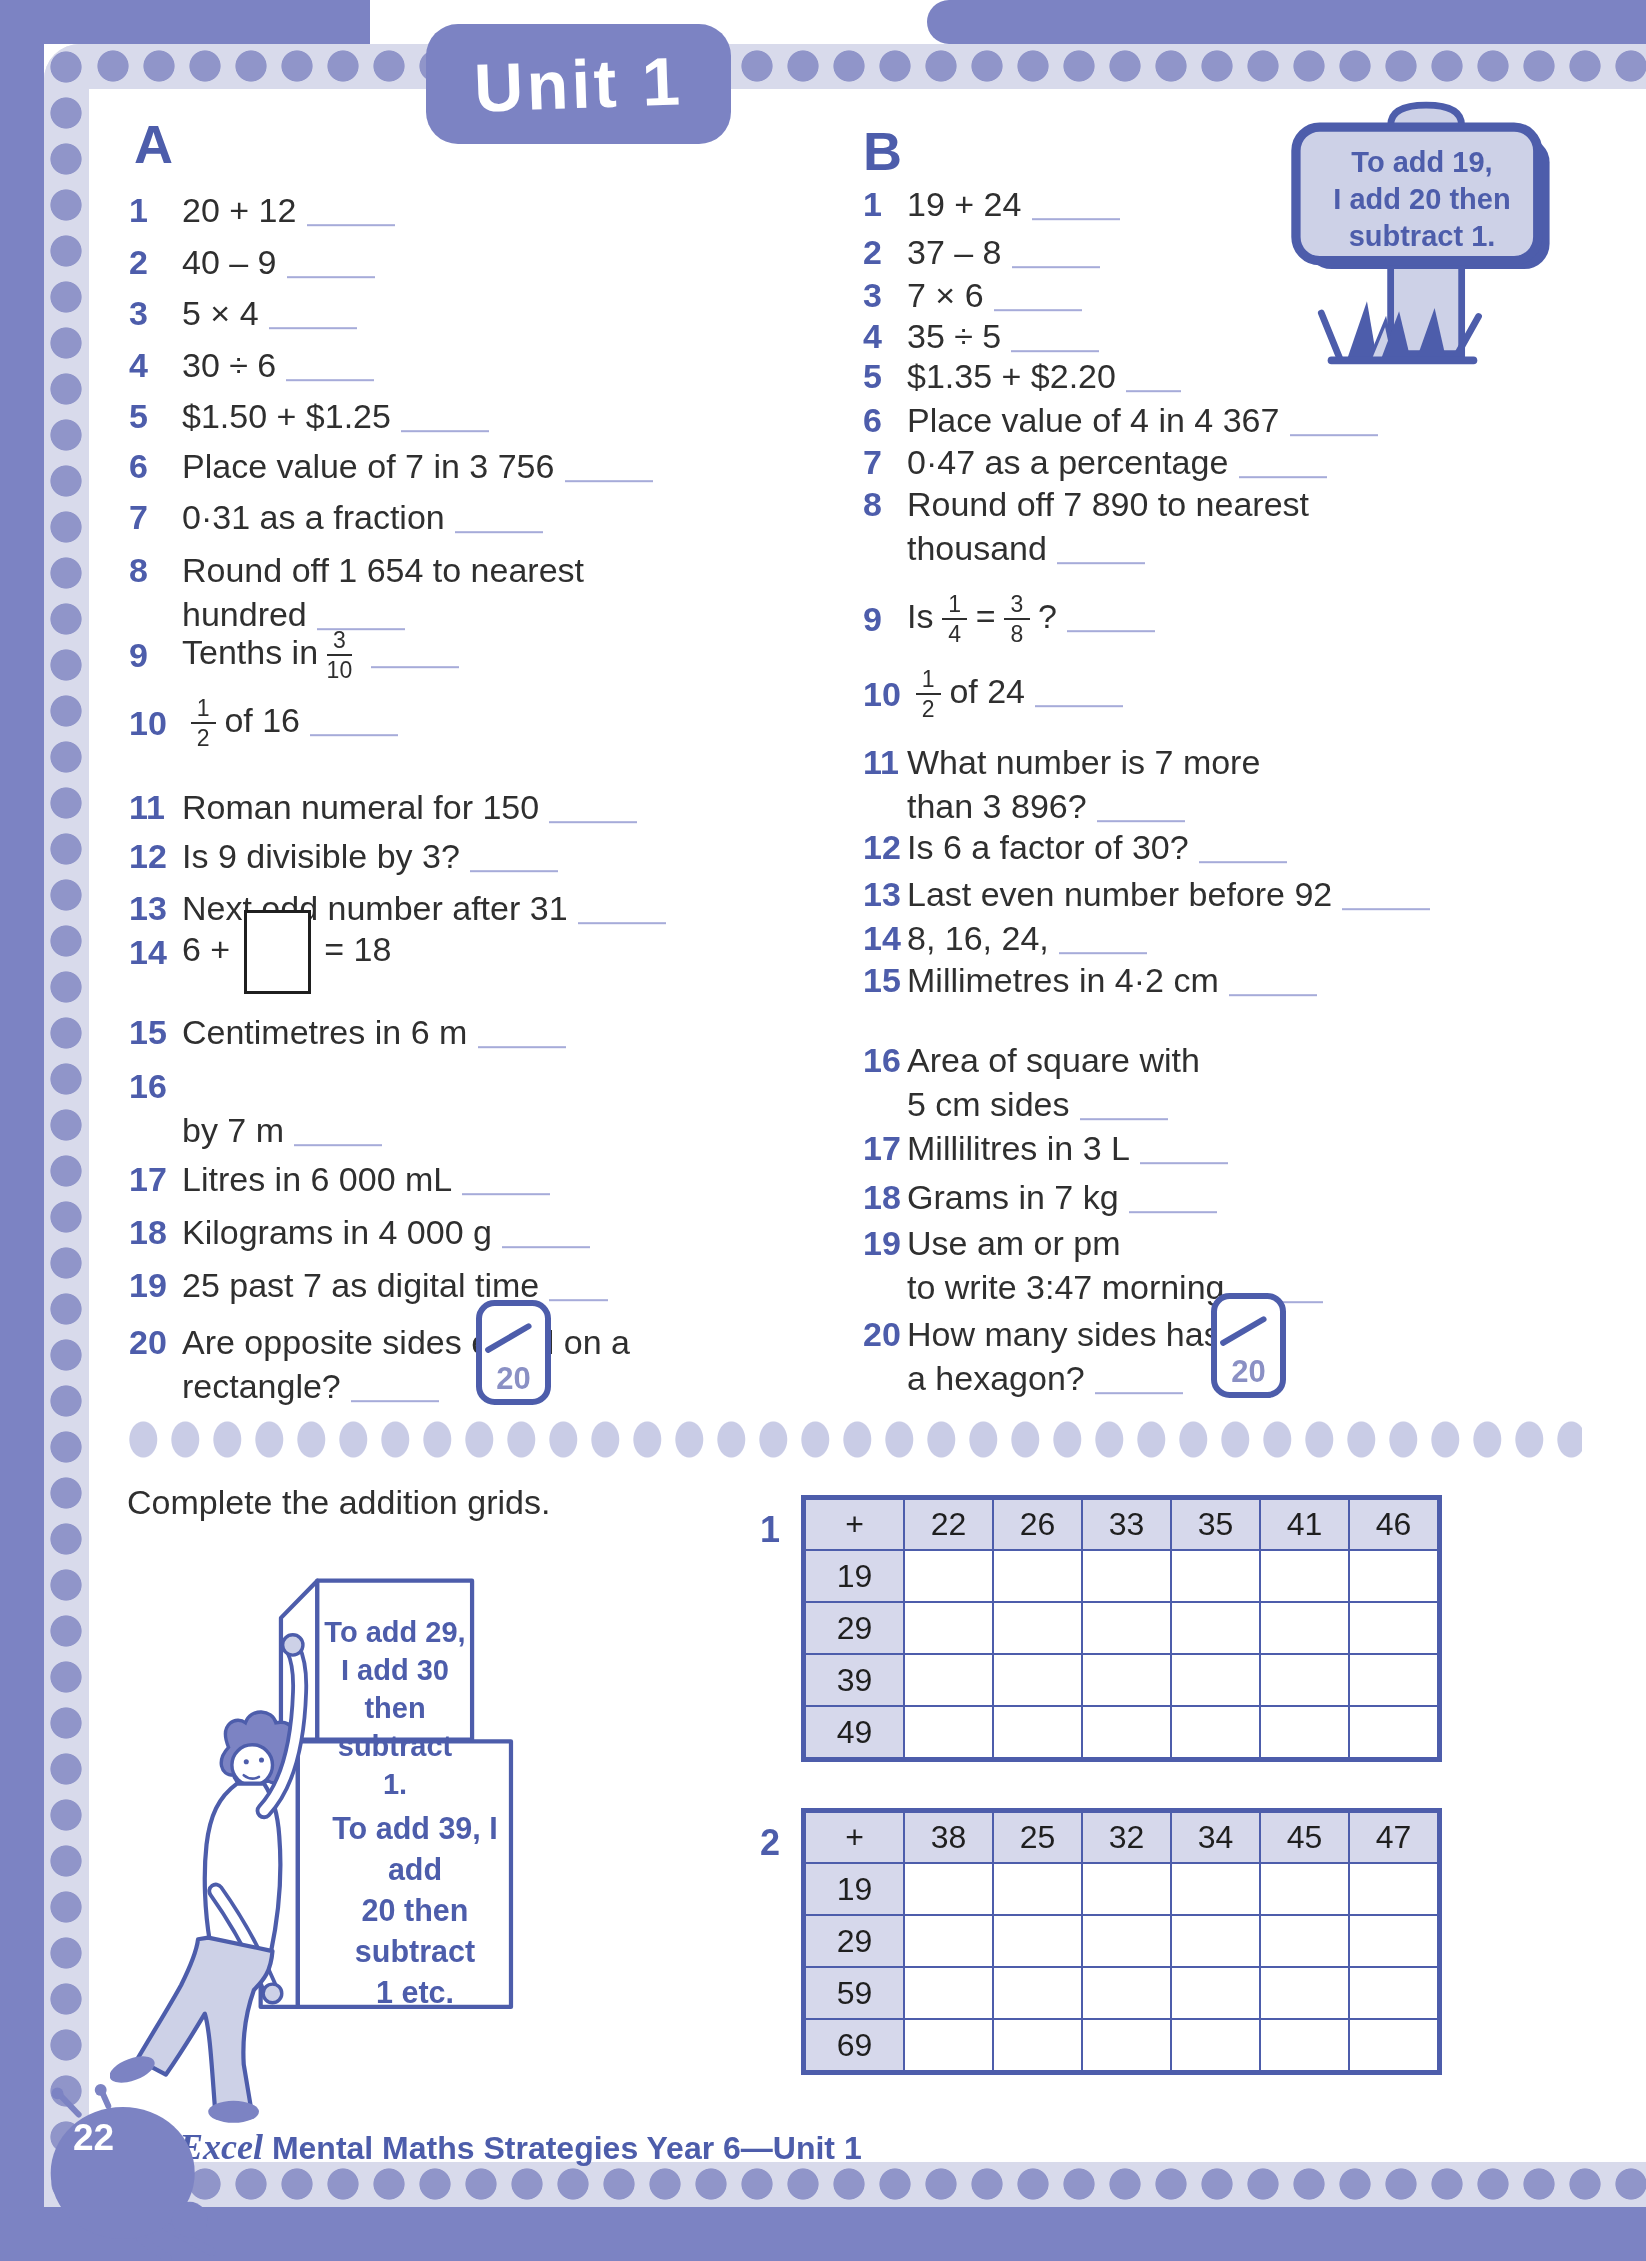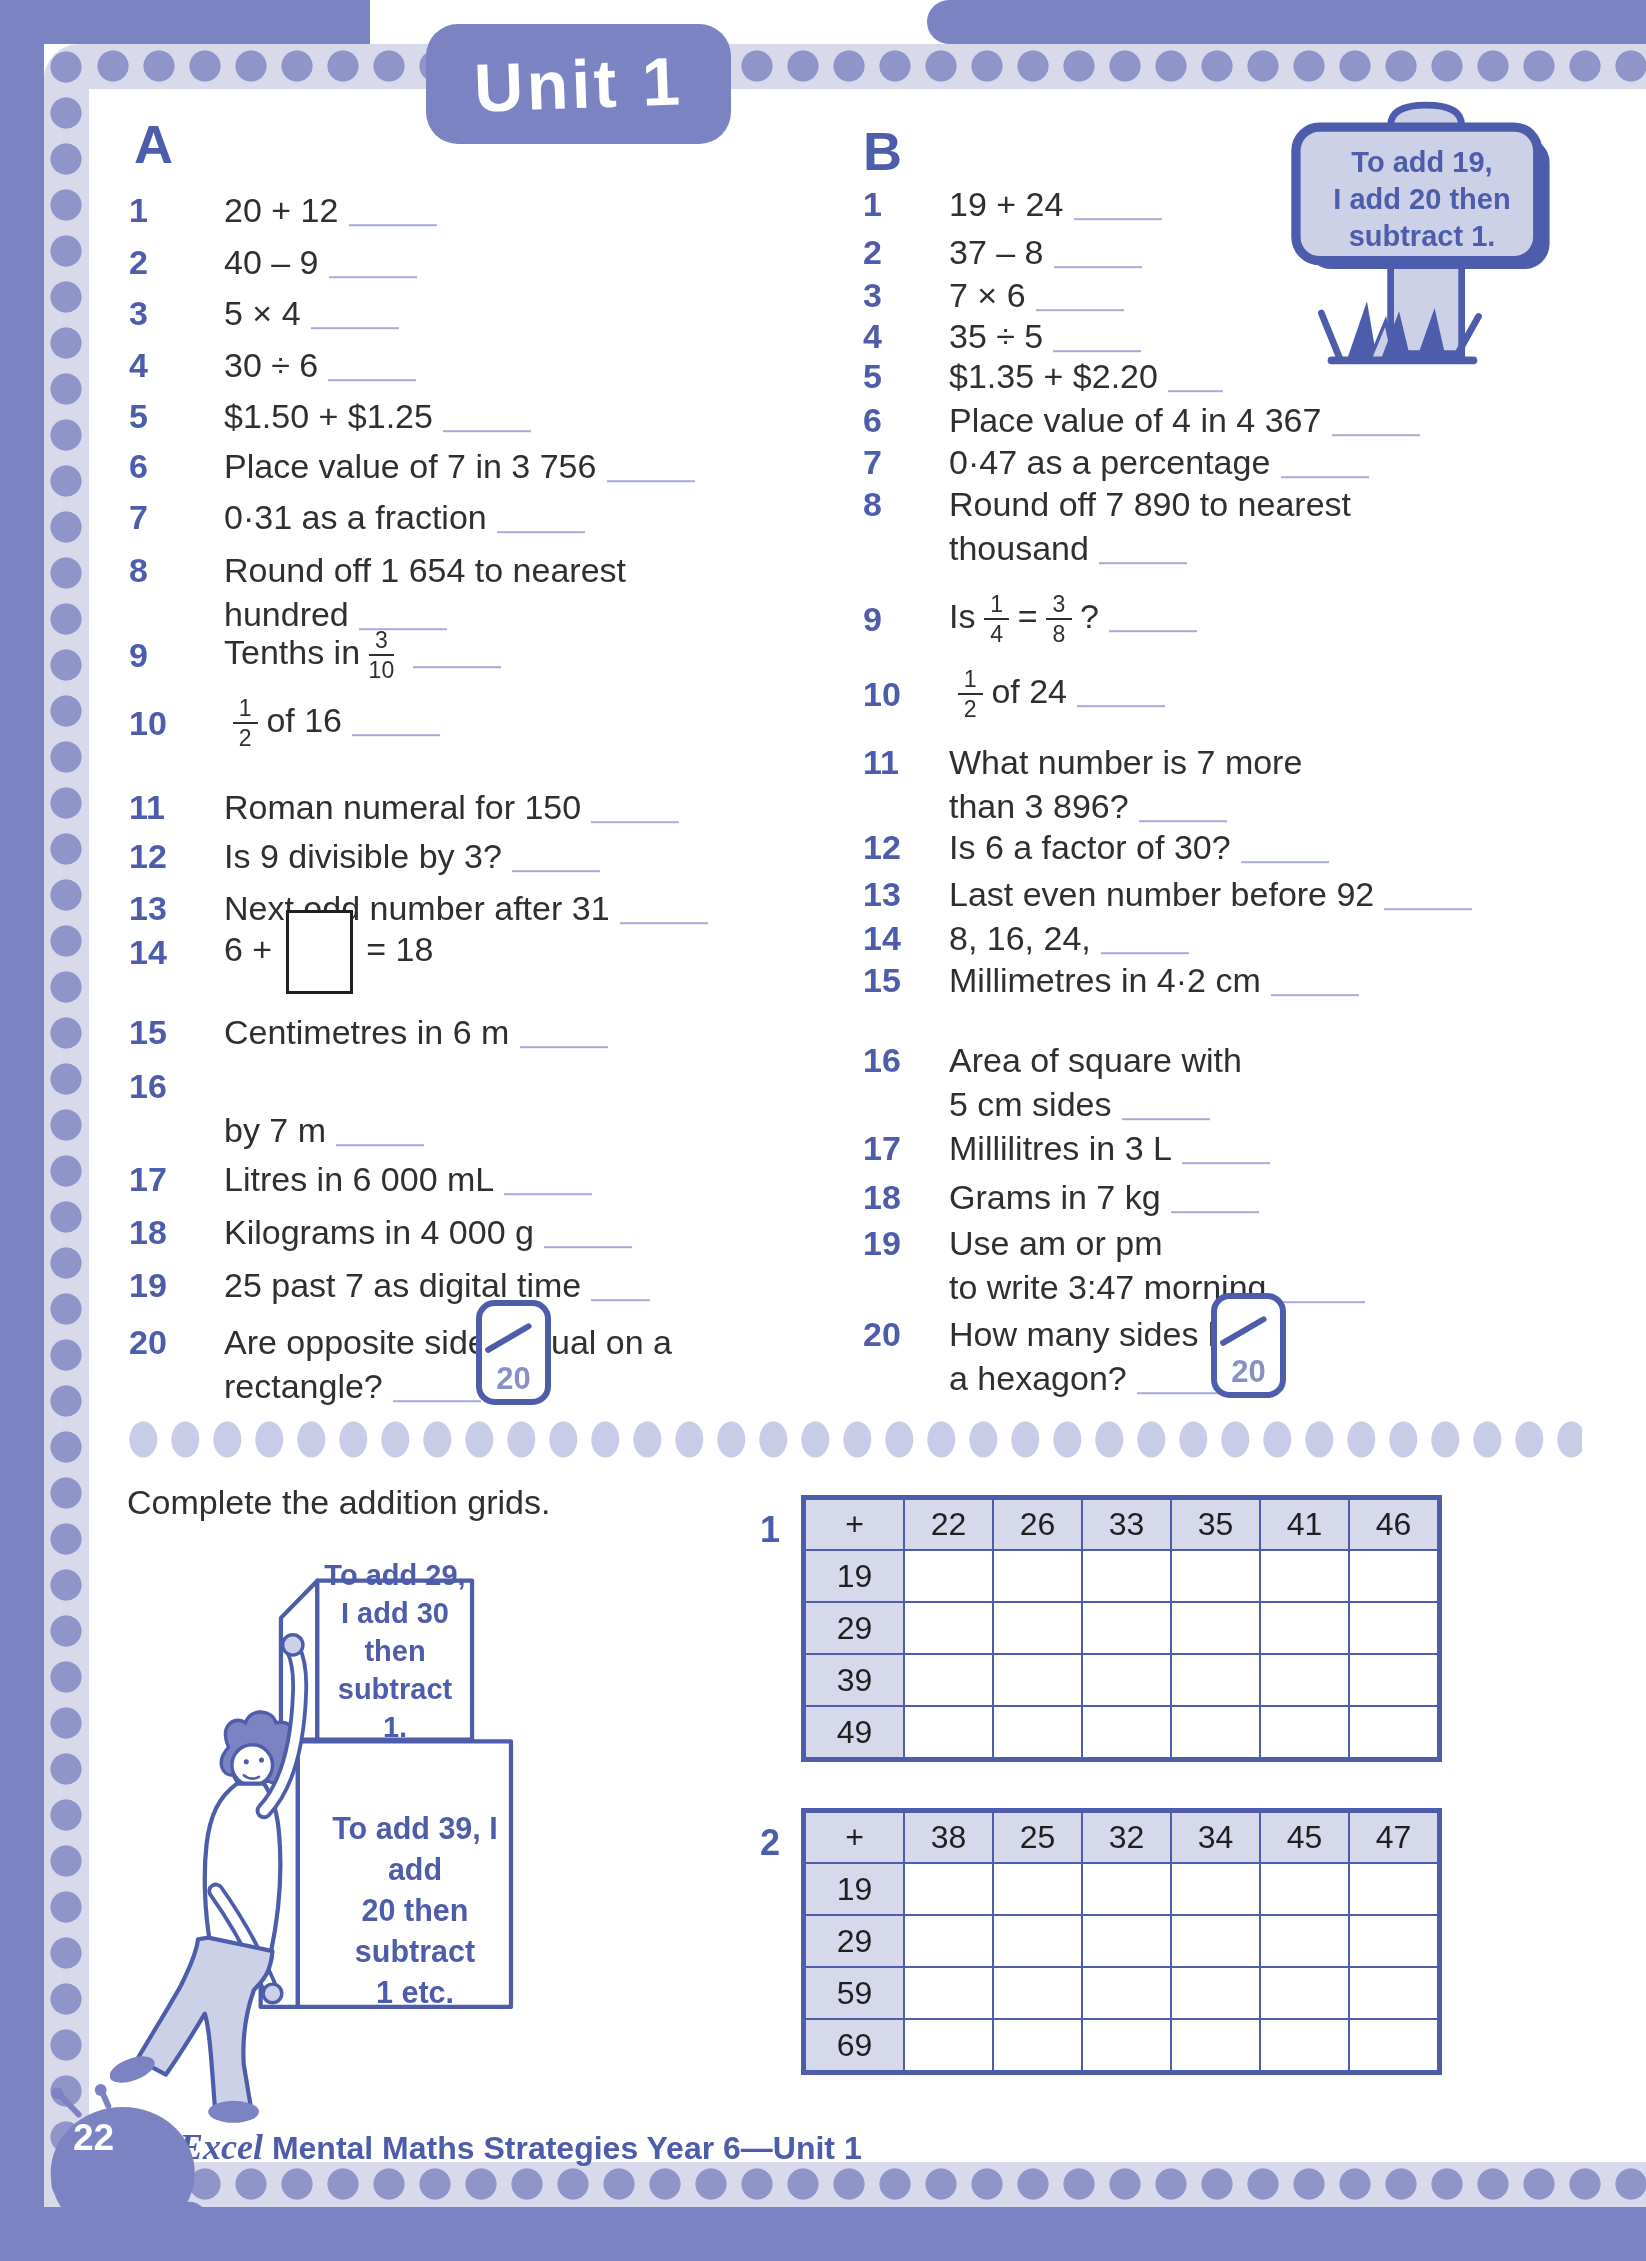--- a/index.html
+++ b/index.html
@@ -32,21 +32,21 @@
   #hdrA{left:134px;top:113px;}
   #hdrB{left:863px;top:120px;}
   
   .qcol{position:absolute;left:0;top:0;width:100%;height:100%;z-index:3;}
   .q{position:absolute;display:flex;align-items:flex-start;}
   #colA .q{left:129px;width:630px;}
   #colB .q{left:863px;width:719px;}
   .qn{flex:0 0 auto;font-weight:800;color:#4d5dab;font-size:34px;line-height:44px;}
   #colA .qn{width:53px;}
   #colB .qn{width:44px;}
-  .qt{font-size:34px;line-height:44px;color:#2f2f2f;margin-left:42px;}
+  .qt{font-size:34px;line-height:44px;color:#2f2f2f;}
   .q.tall{align-items:center;}
   .ans{display:inline-block;width:88px;height:22px;border-bottom:2.5px solid #a6abd9;
     margin-left:10.2px;transform:translateY(4.2px);}
   .frac{display:inline-flex;flex-direction:column;align-items:center;vertical-align:middle;
     margin:0 8.5px;}
   .frac .fn,.frac .fd{font-size:23px;line-height:24.5px;color:#2f2f2f;}
   .frac .bar{align-self:stretch;border-top:2.5px solid #2f2f2f;margin:1.7px 0;min-width:25.4px;}
   .ebox{display:inline-block;width:61px;height:78px;border:3.4px solid #1f1f1f;background:#fff;
     vertical-align:middle;margin:0 13.5px;}
   
@@ -84,21 +84,21 @@
   table.grid{margin-left:41px;border-collapse:collapse;border:5.1px solid #4d5dab;}
   table.grid td{border:2.5px solid #4d5dab;width:85px;height:48px;text-align:center;
     font-size:32px;color:#1f1f1f;background:#fff;}
   table.grid td.hd{background:#d6d8eb;}
   table.grid td:first-child{width:95px;}
   table.grid tr:first-child td{height:47px;}
   
   #sign-text{position:absolute;left:1305px;top:144px;width:234px;text-align:center;z-index:4;
     color:#4d5dab;font-weight:700;font-size:29px;line-height:37px;}
   .boxtxt{position:absolute;color:#4d5dab;font-weight:700;text-align:center;z-index:4;}
-  #boxtxt1{left:322px;top:1556px;width:146px;font-size:29px;line-height:38px;}
+  #boxtxt1{left:322px;top:1613px;width:146px;font-size:29px;line-height:38px;}
   #boxtxt2{left:300px;top:1808px;width:210px;font-size:30.5px;line-height:41px;padding-left:10px;}
   .artwork{position:absolute;z-index:3;}
   
   #footer{position:absolute;left:179px;top:2126px;z-index:3;font-size:32px;font-weight:700;
     color:#4d5dab;}
   #footer .brand{font-family:"Liberation Serif",serif;font-style:italic;font-weight:900;font-size:36px;}
   #page-num{position:absolute;left:51px;top:2117px;width:85px;text-align:center;z-index:7;
     color:#fff;font-size:37px;font-weight:800;}
   #bug{z-index:6;}
 </style>

